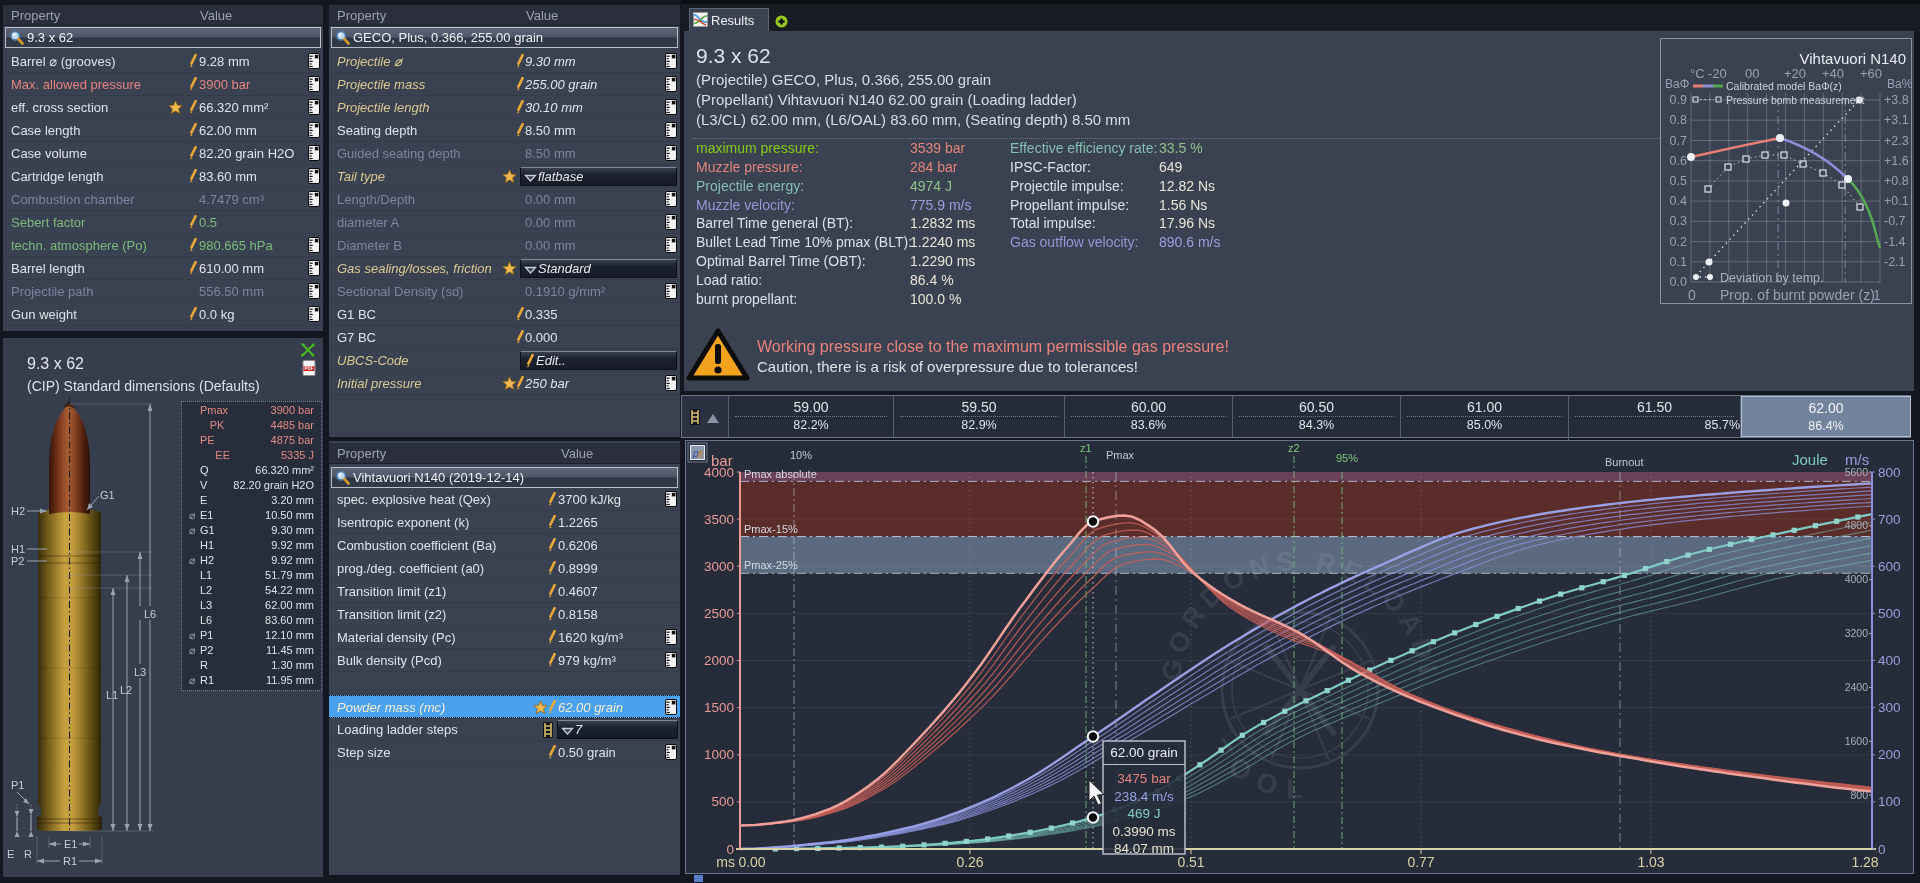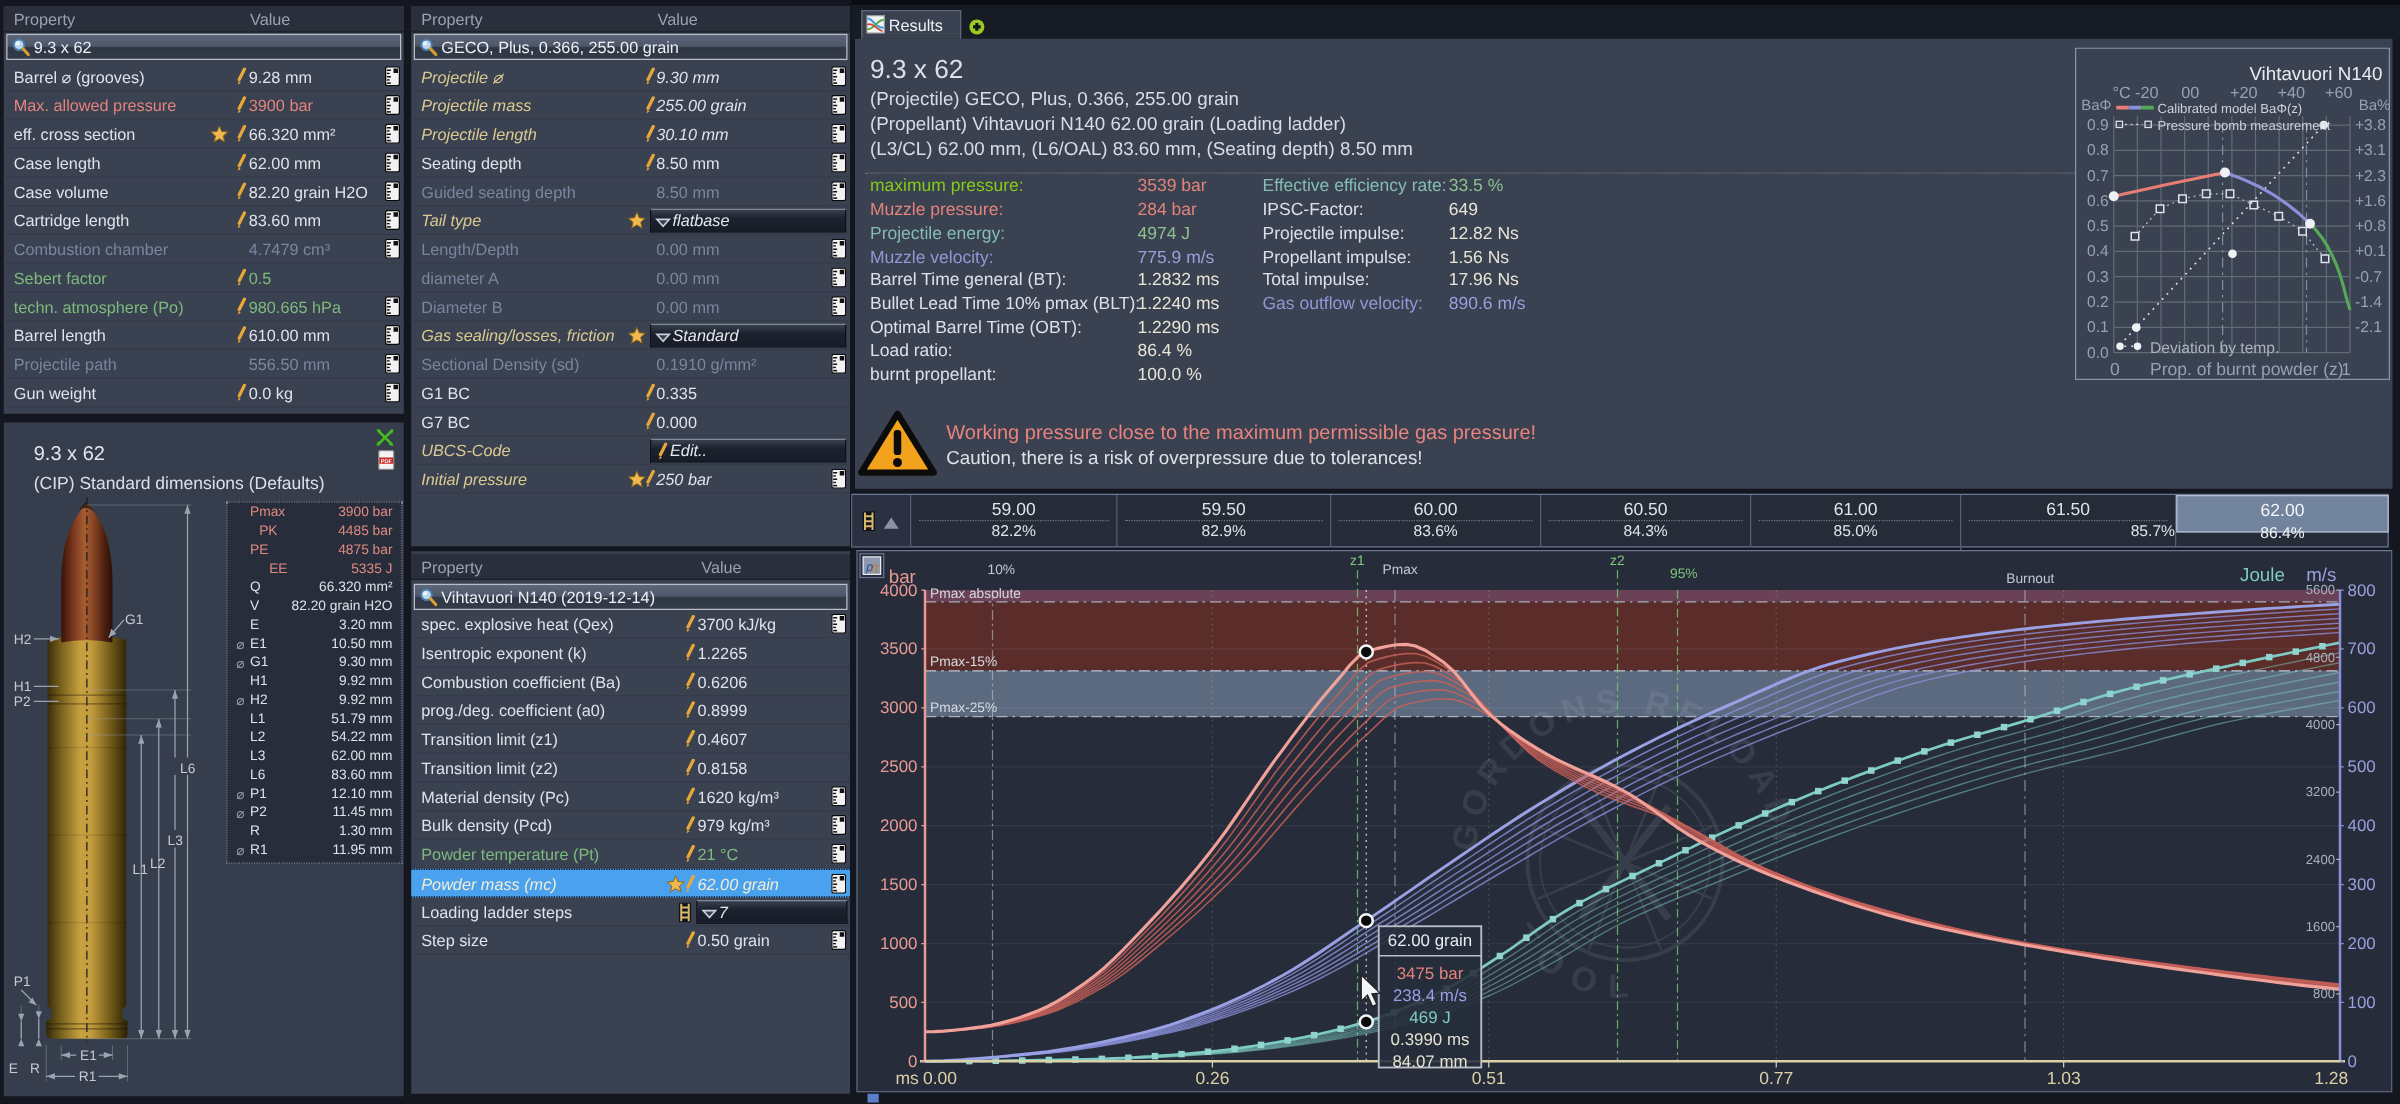--- a/index.html
+++ b/index.html
@@ -528,37 +528,20 @@
         <rect x="1.5" y="12.9" width="3.2" height="1.2" fill="#111"></rect>
       </svg>
     </div>
     <div class="row" style="top:208px">
       <span class="lb w">Bulk density (Pcd)</span>
       <svg class="abs" style="left:218px;top:4px" width="9" height="15">
         <path d="M7.6 1.2 L3.4 9.6" stroke="#e8a838" stroke-width="2.6" stroke-linecap="round"></path>
         <path d="M3.0 10.8 L2.2 13.6 L4.6 12.2 Z" fill="#e8a838"></path>
       </svg>
       <span class="vl w" style="left:229px">979 kg/m³</span>
-      <svg class="abs" style="left:336px;top:3px" width="12" height="16">
-        <rect x="0.5" y="0.5" width="11" height="15" rx="1.5" fill="#f2f2f2" stroke="#0a0a0a"></rect>
-        <rect x="6.8" y="1.8" width="3.6" height="3.6" fill="#111"></rect>
-        <rect x="1.5" y="2.6" width="3.2" height="1.2" fill="#111"></rect>
-        <rect x="1.5" y="5.2" width="2.2" height="1.1" fill="#111"></rect>
-        <rect x="1.5" y="7.8" width="3.2" height="1.2" fill="#111"></rect>
-        <rect x="1.5" y="10.4" width="2.2" height="1.1" fill="#111"></rect>
-        <rect x="1.5" y="12.9" width="3.2" height="1.2" fill="#111"></rect>
-      </svg>
-    </div>
-    <div class="row" style="top:231px">
-      <span class="lb grn">Powder temperature (Pt)</span>
-      <svg class="abs" style="left:218px;top:4px" width="9" height="15">
-        <path d="M7.6 1.2 L3.4 9.6" stroke="#e8a838" stroke-width="2.6" stroke-linecap="round"></path>
-        <path d="M3.0 10.8 L2.2 13.6 L4.6 12.2 Z" fill="#e8a838"></path>
-      </svg>
-      <span class="vl grn" style="left:229px">21 °C</span>
       <svg class="abs" style="left:336px;top:3px" width="12" height="16">
         <rect x="0.5" y="0.5" width="11" height="15" rx="1.5" fill="#f2f2f2" stroke="#0a0a0a"></rect>
         <rect x="6.8" y="1.8" width="3.6" height="3.6" fill="#111"></rect>
         <rect x="1.5" y="2.6" width="3.2" height="1.2" fill="#111"></rect>
         <rect x="1.5" y="5.2" width="2.2" height="1.1" fill="#111"></rect>
         <rect x="1.5" y="7.8" width="3.2" height="1.2" fill="#111"></rect>
         <rect x="1.5" y="10.4" width="2.2" height="1.1" fill="#111"></rect>
         <rect x="1.5" y="12.9" width="3.2" height="1.2" fill="#111"></rect>
       </svg>
     </div>
@@ -705,21 +688,21 @@
       <path d="M34 523 l7 -2.5 v5 Z M99 523 l-7 -2.5 v5 Z" fill="#9aa3b2"></path>
       <rect x="57" y="516" width="19" height="13" fill="#363d4c"></rect>
       <text x="60" y="527" font-size="11" fill="#c6ccd6">R1</text>
     </svg>
     <div class="abs" style="left:178px;top:63px;width:141px;height:290px;border:1px dotted #767f90;background:#272d3a">
       <div class="abs" style="top:2px;left:0;right:0;height:15px;font-size:11px">
         <span class="abs" style="left:18px;width:30px;text-align:left;color:#e08a82">Pmax</span>
         <span class="abs" style="right:7px;color:#e08a82">3900 bar</span>
       </div>
       <div class="abs" style="top:17px;left:0;right:0;height:15px;font-size:11px">
-        <span class="abs" style="left:10px;width:30px;text-align:right;color:#e08a82">PK</span>
+        <span class="abs" style="left:20px;width:30px;text-align:center;color:#e08a82">PK</span>
         <span class="abs" style="right:7px;color:#e08a82">4485 bar</span>
       </div>
       <div class="abs" style="top:32px;left:0;right:0;height:15px;font-size:11px">
         <span class="abs" style="left:18px;width:30px;text-align:left;color:#e08a82">PE</span>
         <span class="abs" style="right:7px;color:#e08a82">4875 bar</span>
       </div>
       <div class="abs" style="top:47px;left:0;right:0;height:15px;font-size:11px">
         <span class="abs" style="left:18px;width:30px;text-align:right;color:#e08a82">EE</span>
         <span class="abs" style="right:7px;color:#e08a82">5335 J</span>
       </div>
@@ -940,21 +923,21 @@
     <div class="abs" style="left:719px;top:0;width:168px;height:59px;border-right:1px solid #555f75;">
       <div class="abs" style="left:0;right:0;top:3px;text-align:center;font-size:14px;color:#dfe3ea">61.00</div>
       <div class="abs" style="left:6px;right:6px;top:20px;border-top:1px dotted rgba(200,208,220,0.45)"></div>
       <div class="abs" style="left:0;right:0;top:22px;text-align:center;font-size:12.5px;color:#dfe3ea">85.0%</div>
     </div>
     <div class="abs" style="left:887px;top:0;width:172px;height:41px;border-right:1px solid #555f75;">
       <div class="abs" style="left:0;right:0;top:3px;text-align:center;font-size:14px;color:#dfe3ea">61.50</div>
       <div class="abs" style="left:6px;right:6px;top:20px;border-top:1px dotted rgba(200,208,220,0.45)"></div>
       <div class="abs" style="left:0;right:0;top:22px;text-align:right;font-size:12.5px;color:#dfe3ea">85.7%</div>
     </div>
-    <div class="abs" style="left:1059px;top:0;width:170px;height:30px;background:#72839e;border:1px solid #b7c1d2;padding-left:15px;">
+    <div class="abs" style="left:1059px;top:0;width:170px;height:41px;background:#72839e;border:1px solid #b7c1d2;padding-left:15px;">
       <div class="abs" style="left:0;right:0;top:3px;text-align:center;font-size:14px;color:#f2f4f7">62.00</div>
       <div class="abs" style="left:0;right:0;top:22px;text-align:center;font-size:12.5px;color:#f2f4f7">86.4%</div>
     </div>
     <div class="abs" style="left:0;top:0;width:47px;height:41px;border-right:1px solid #555f75;background:#2b3140">
       <svg class="abs" style="left:8px;top:13px" width="10" height="16">
         <rect x="0" y="0" width="10" height="16" fill="#10141d"></rect>
         <path d="M2 1 V15 M8 1 V15 M2 4 H8 M2 8 H8 M2 12 H8" stroke="#d8b96a" stroke-width="1.6"></path>
       </svg>
       <svg class="abs" style="left:24px;top:17px" width="14" height="11">
         <path d="M7 1 L13 10 H1 Z" fill="#8a93a3"></path>

